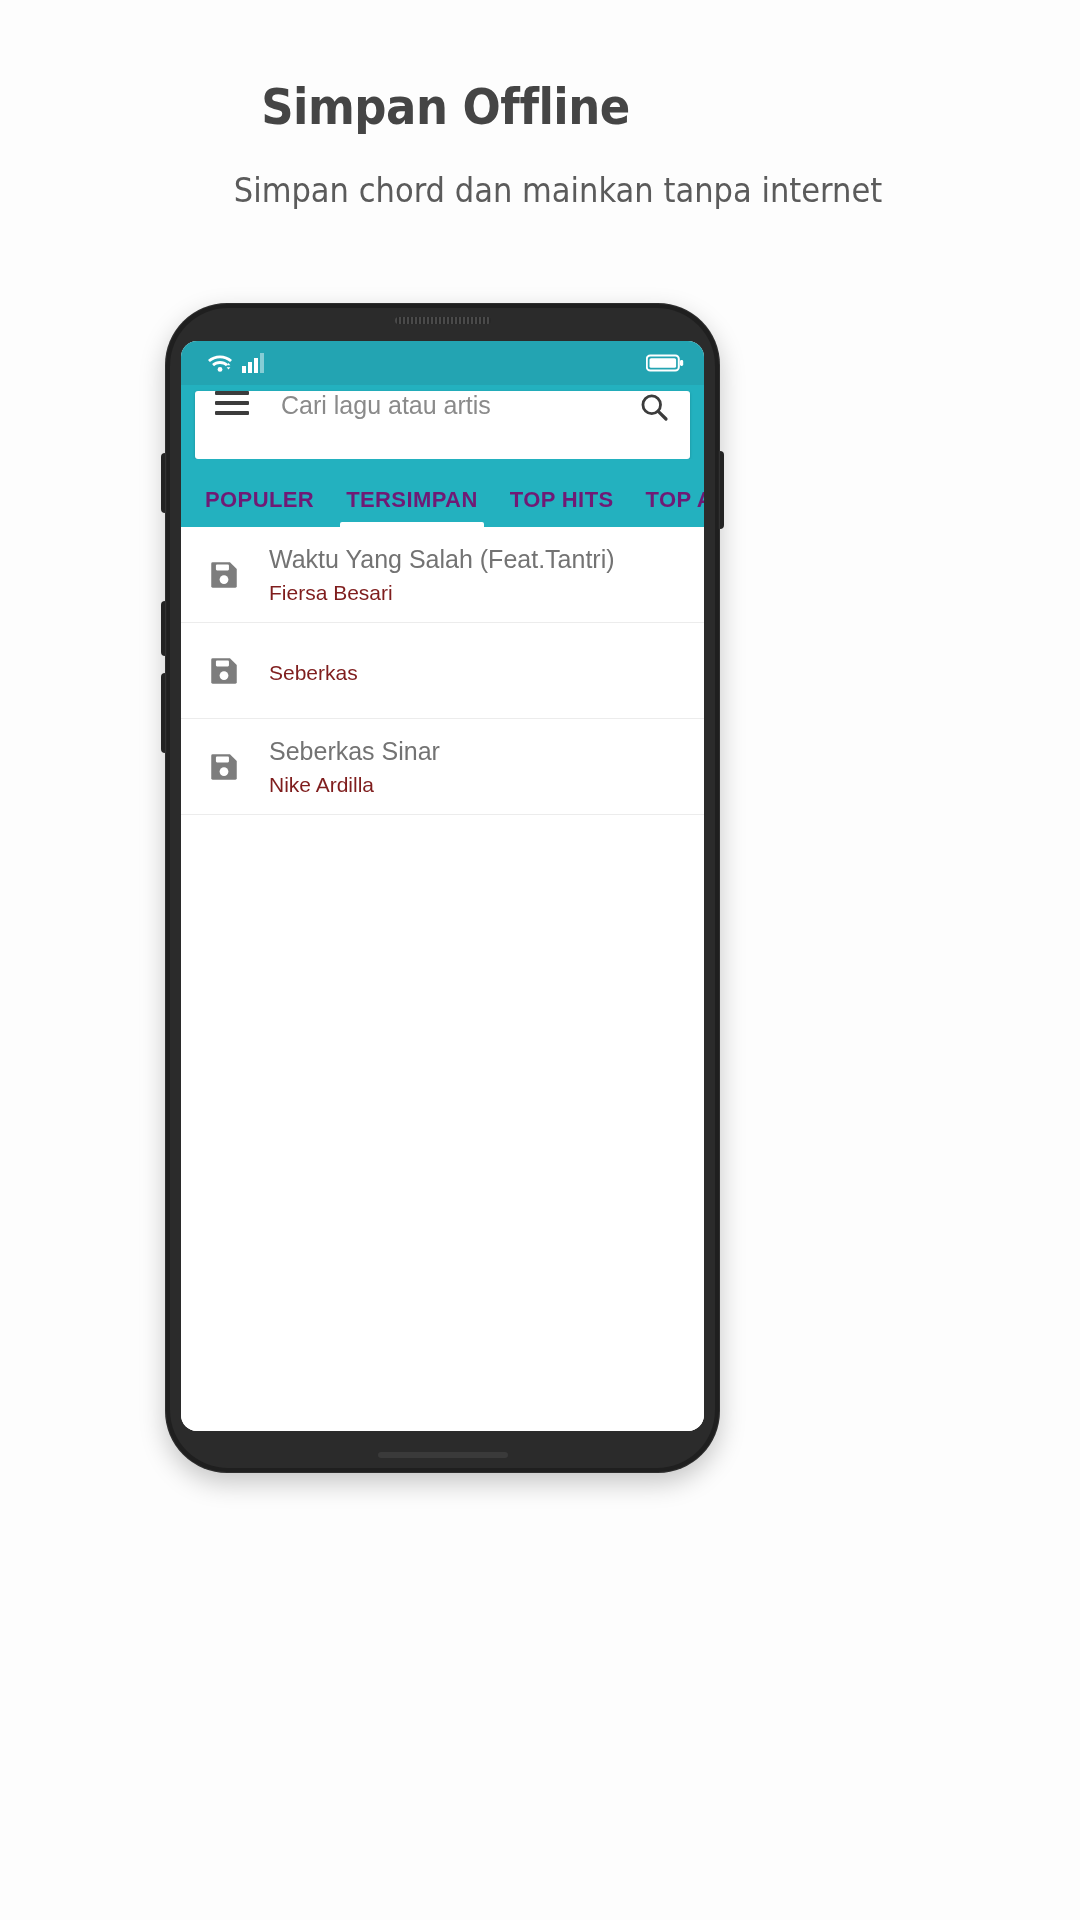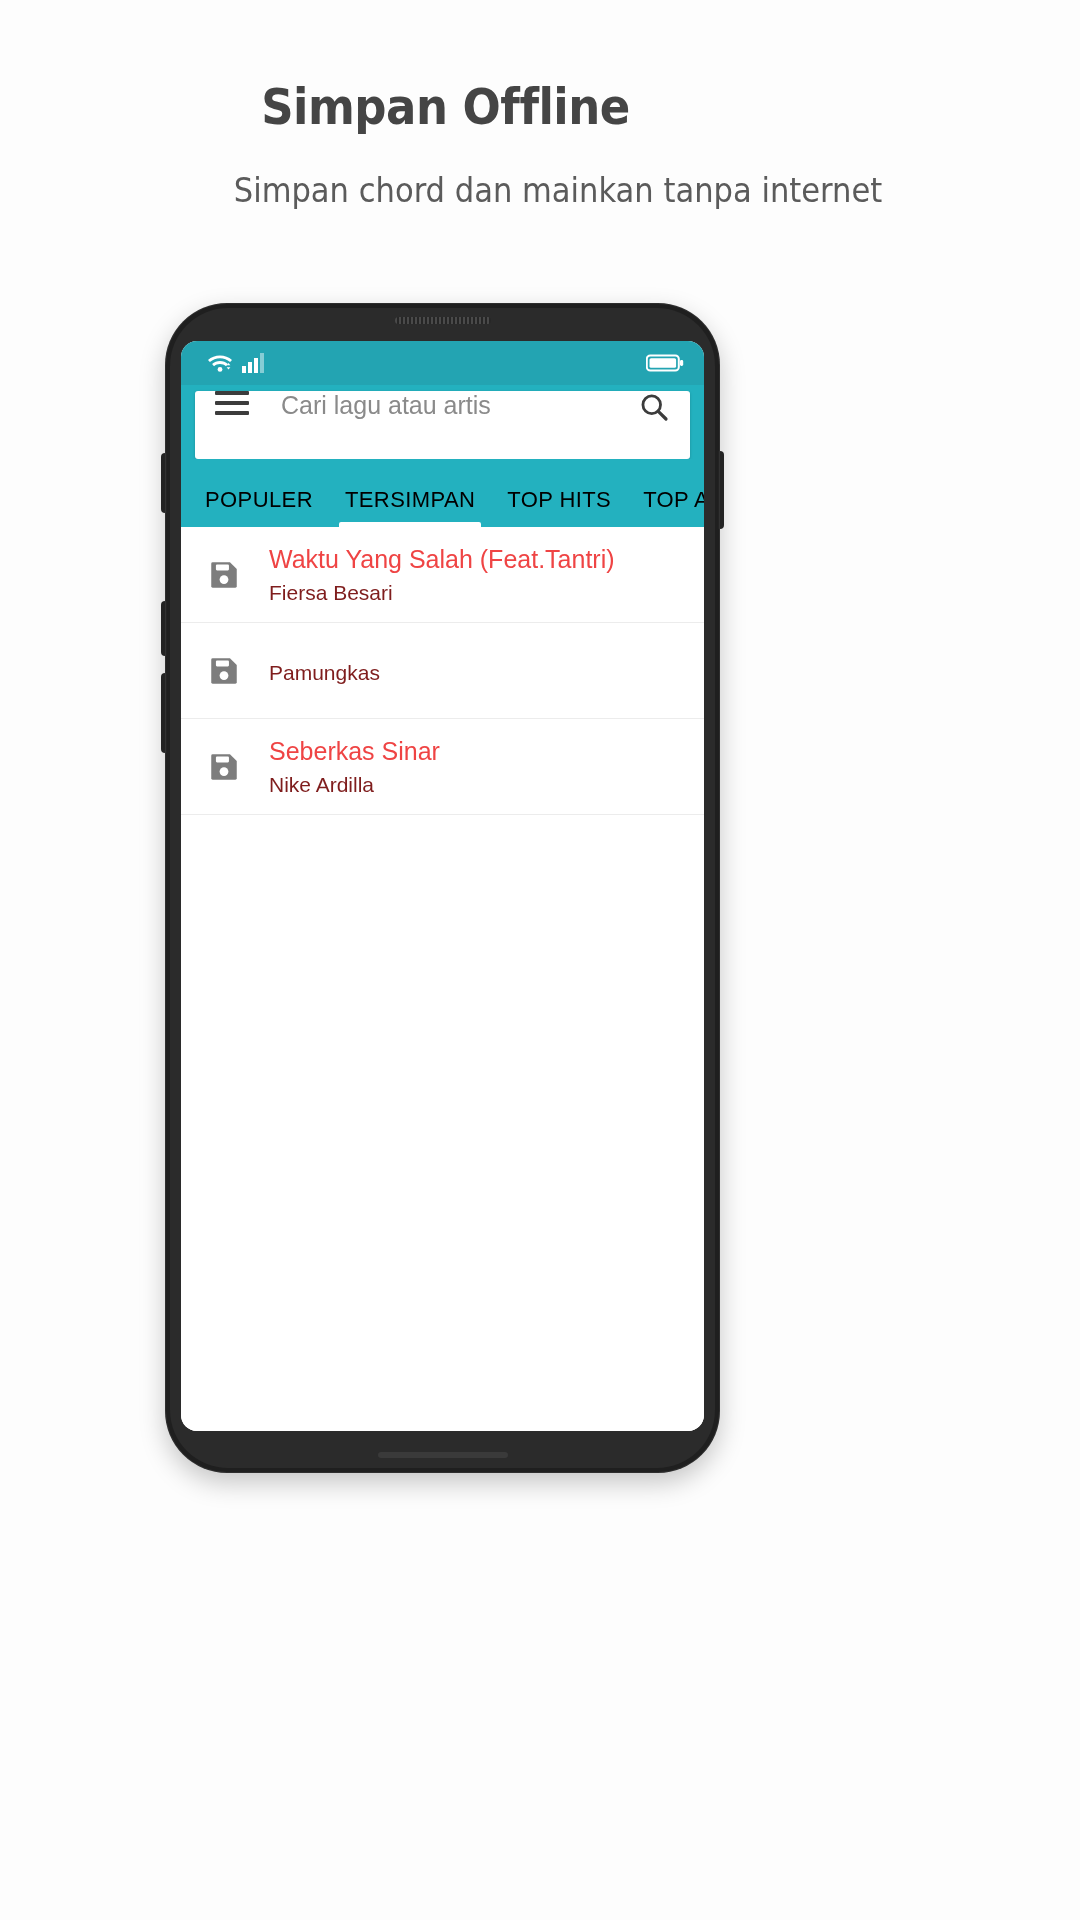--- a/index.html
+++ b/index.html
@@ -167,23 +167,23 @@
     background:#23b1bf;
     display:flex;
     align-items:flex-end;
     height:68px;
     padding:0 8px;
     flex:0 0 auto;
   }
   .tab{
     flex:0 0 auto;
     padding:0 16px 16px 16px;
-    color:#000000;
+    color:#701a75;
     font-size:22px;
-    font-weight:400;
+    font-weight:700;
     letter-spacing:0.4px;
     white-space:nowrap;
     position:relative;
     cursor:pointer;
     line-height:1;
   }
   .tab.active::after{
     content:"";
     position:absolute;
     left:10px; right:10px; bottom:0;
@@ -203,21 +203,21 @@
     align-items:center;
     padding:16px 20px 16px 26px;
     border-bottom:1px solid #ececec;
     cursor:pointer;
     min-height:96px;
   }
   .row-ic{ flex:0 0 auto; width:40px; margin-right:22px; display:flex; }
   .row-txt{ flex:1 1 auto; min-width:0; }
   .row-title{
     font-size:25px;
-    color:#ef4444;
+    color:#737373;
     line-height:1.25;
     white-space:nowrap;
     overflow:hidden;
     text-overflow:ellipsis;
   }
   .row-sub{
     font-size:21px;
     color:#7f1d1d;
     margin-top:5px;
     line-height:1.2;
@@ -319,21 +319,21 @@
 
         <div class="row">
           <div class="row-ic">
             <svg width="34" height="34" viewBox="0 0 24 24">
               <path d="M4 3h12.2L21 7.8V20a1 1 0 0 1-1 1H4a1 1 0 0 1-1-1V4a1 1 0 0 1 1-1z" fill="#7d7d7d"></path>
               <rect x="6.3" y="4.6" width="9.2" height="4.2" rx="0.8" fill="#ffffff"></rect>
               <circle cx="12" cy="15.2" r="3.1" fill="#ffffff"></circle>
             </svg>
           </div>
           <div class="row-txt">
-            <div class="row-sub">Pamungkas</div>
+            <div class="row-sub">Seberkas</div>
           </div>
         </div>
 
         <div class="row">
           <div class="row-ic">
             <svg width="34" height="34" viewBox="0 0 24 24">
               <path d="M4 3h12.2L21 7.8V20a1 1 0 0 1-1 1H4a1 1 0 0 1-1-1V4a1 1 0 0 1 1-1z" fill="#7d7d7d"></path>
               <rect x="6.3" y="4.6" width="9.2" height="4.2" rx="0.8" fill="#ffffff"></rect>
               <circle cx="12" cy="15.2" r="3.1" fill="#ffffff"></circle>
             </svg>

